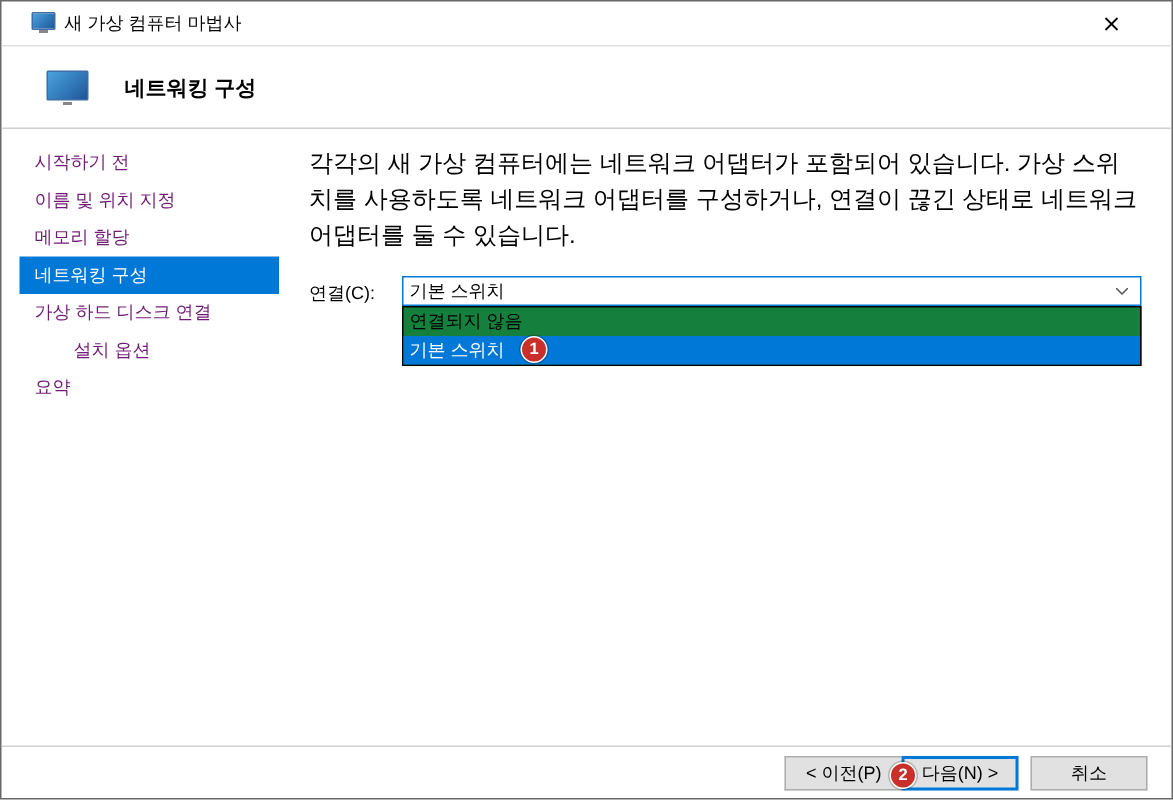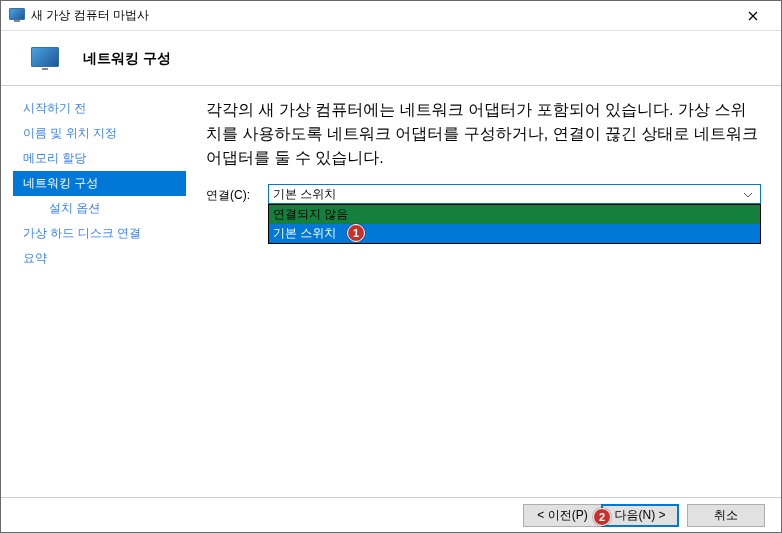--- a/index.html
+++ b/index.html
@@ -9,21 +9,21 @@
       background: #fff;
       width: 782px;
       height: 533px;
       border: 1px solid #686868;
       position: relative;
     }
     .titlebar {
       height: 30px;
       display: flex;
       align-items: center;
-      padding: 0 8px;
+      padding: 0 20px;
       border-bottom: 1px solid #e0e0e0;
     }
     .titlebar .icon { width: 16px; height: 16px; margin-right: 6px; }
     .title-text { flex: 1; font-size: 12px; color: #000; }
     .close-btn {
       width: 40px; height: 28px;
       display: flex; align-items: center; justify-content: center;
       font-size: 14px;
       cursor: pointer;
     }
@@ -50,21 +50,21 @@
       display: flex;
       height: 390px;
     }
     .sidebar {
       width: 195px;
       padding: 10px 10px 10px 12px;
     }
     .sidebar-item {
       padding: 4px 10px;
       font-size: 12px;
-      color: #3b82f6;
+      color: #701a75;
       cursor: pointer;
       white-space: nowrap;
     }
     .sidebar-item.indent { padding-left: 36px; }
     .sidebar-item.selected {
       background: #0078d7;
       color: #fff;
     }
     .content {
       flex: 1;
@@ -212,22 +212,22 @@
   <div class="header-title">네트워킹 구성</div>
 </div>
 <div class="divider"></div>
 
 <div class="body-area">
   <div class="sidebar">
     <div class="sidebar-item">시작하기 전</div>
     <div class="sidebar-item">이름 및 위치 지정</div>
     <div class="sidebar-item">메모리 할당</div>
     <div class="sidebar-item selected">네트워킹 구성</div>
+    <div class="sidebar-item">가상 하드 디스크 연결</div>
     <div class="sidebar-item indent">설치 옵션</div>
-    <div class="sidebar-item">가상 하드 디스크 연결</div>
     <div class="sidebar-item">요약</div>
   </div>
 
   <div class="content">
     <div class="desc">각각의 새 가상 컴퓨터에는 네트워크 어댑터가 포함되어 있습니다. 가상 스위치를 사용하도록 네트워크 어댑터를 구성하거나, 연결이 끊긴 상태로 네트워크 어댑터를 둘 수 있습니다.</div>
     <div class="conn-row">
       <div class="conn-label">연결(C):</div>
       <div class="combo-wrap">
         <div class="combo">
           <span class="combo-value">기본 스위치</span>

